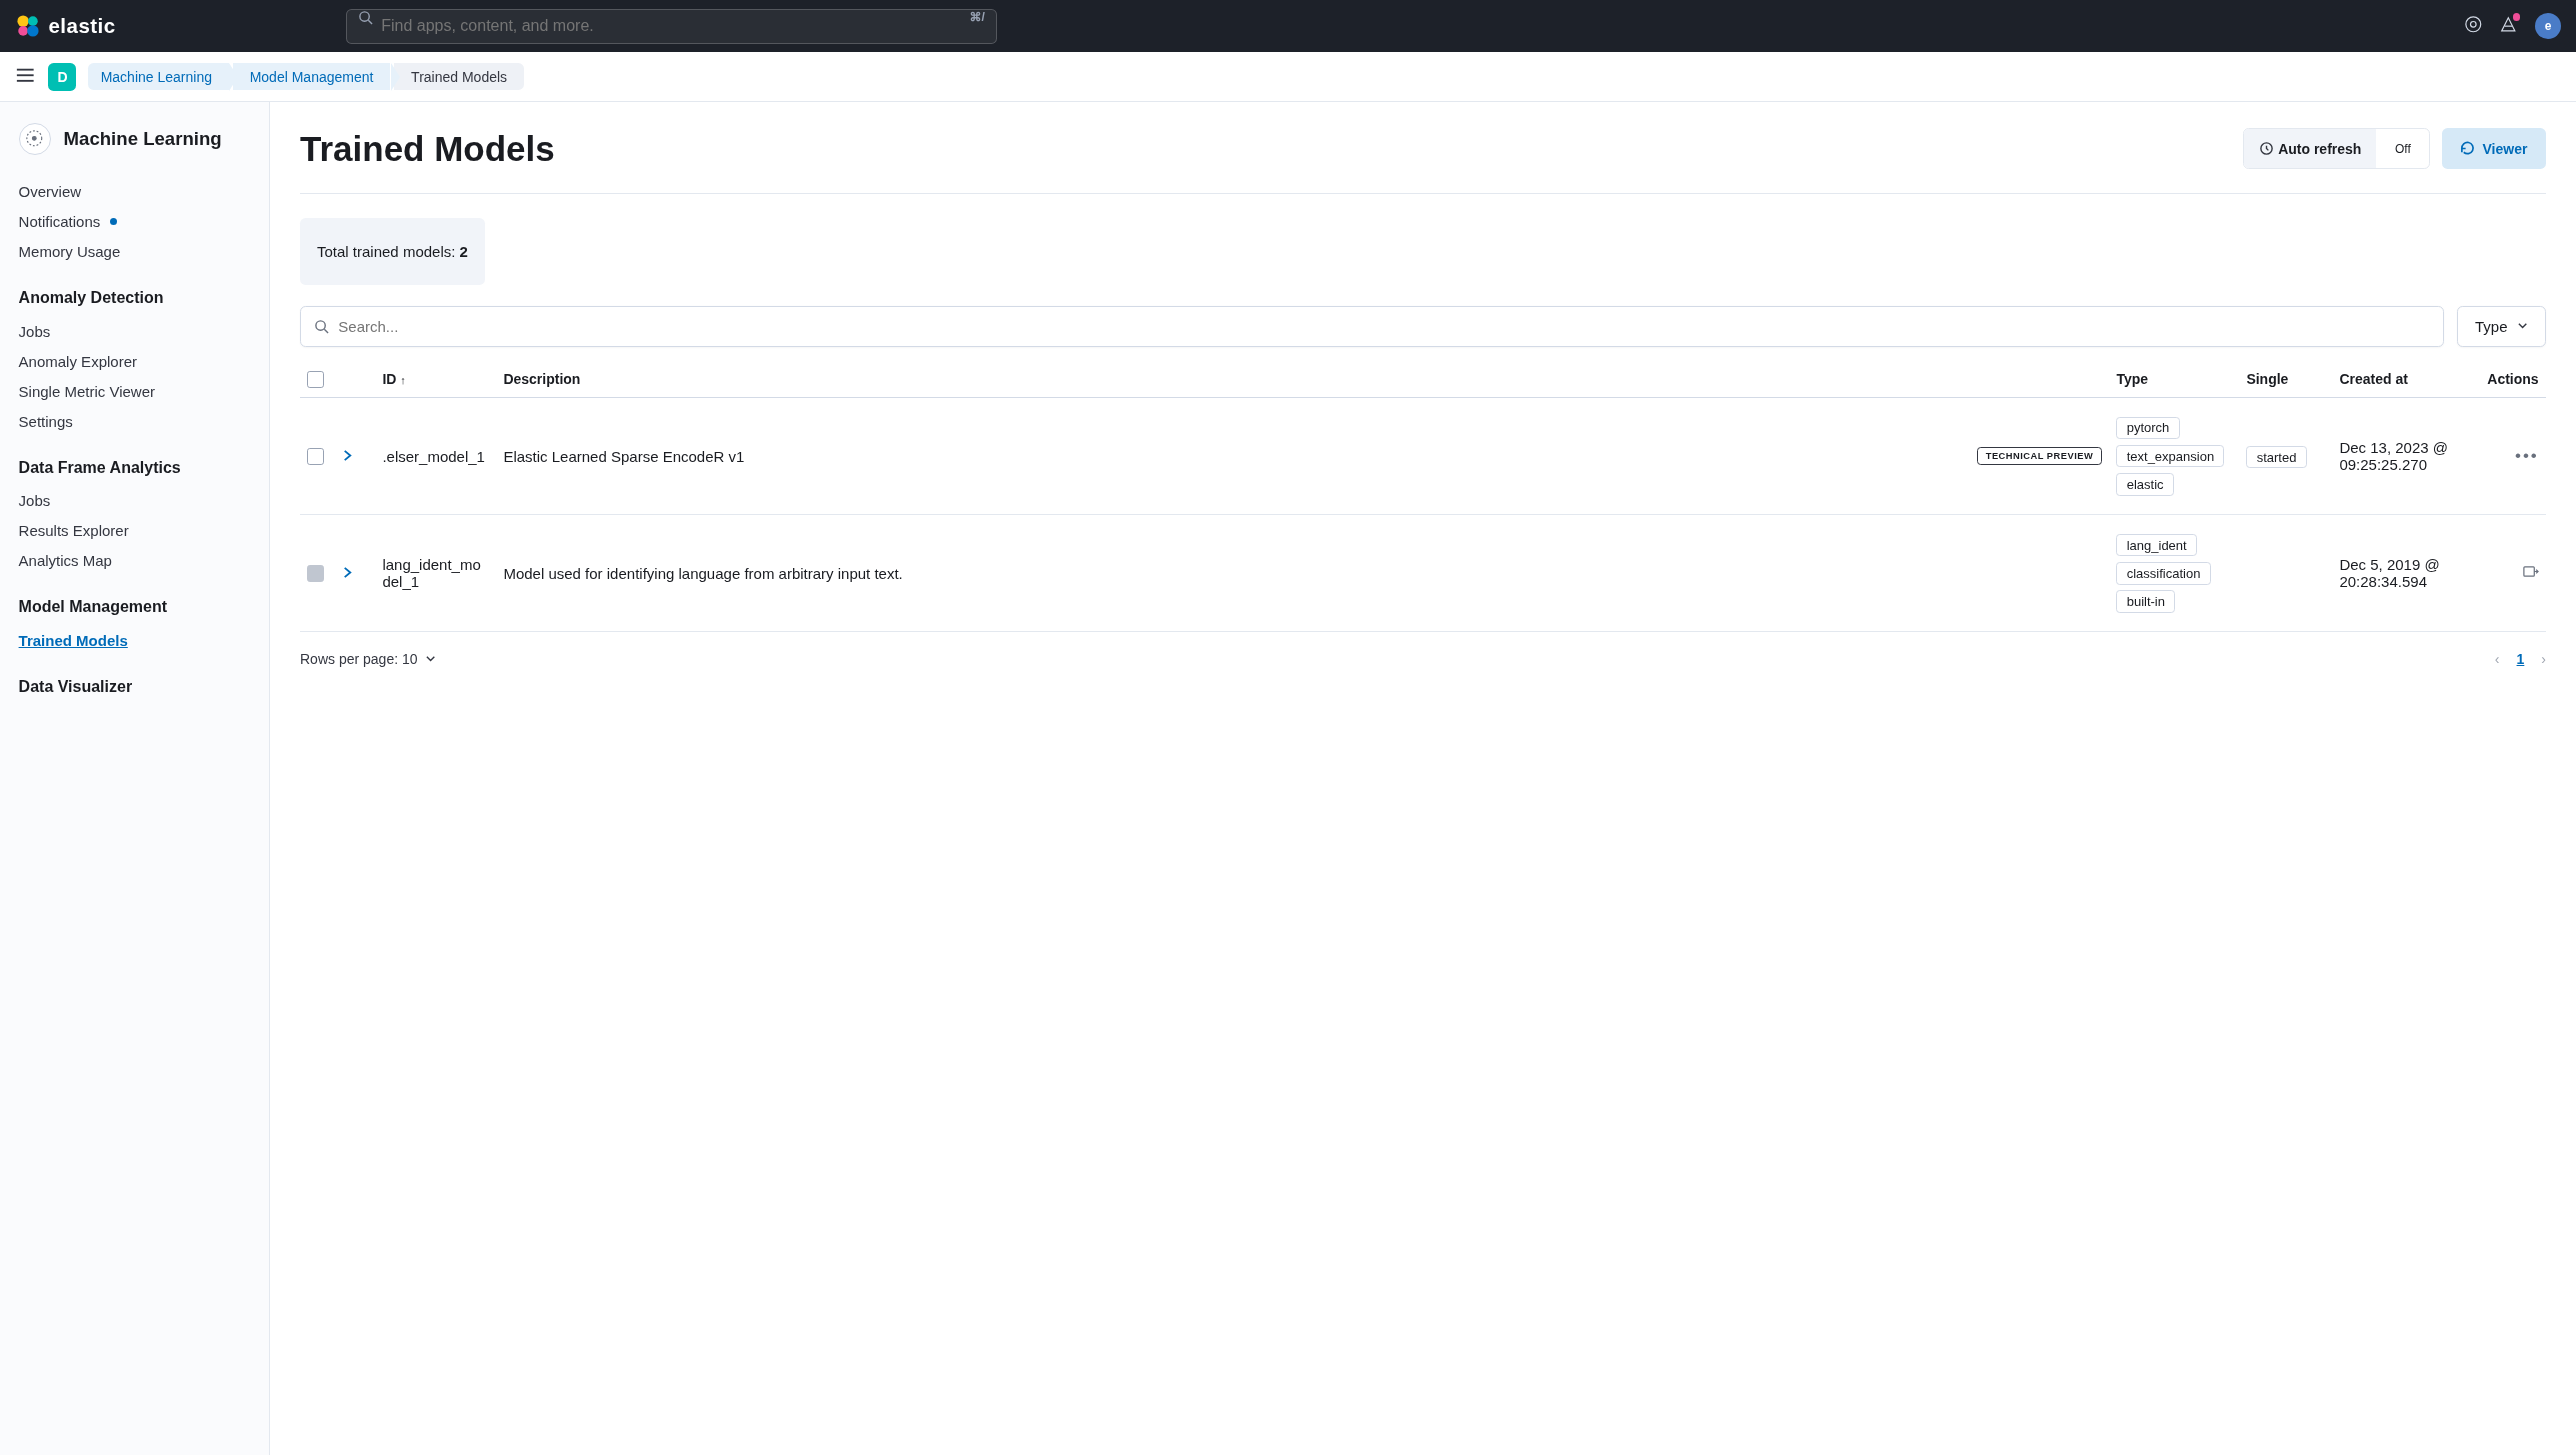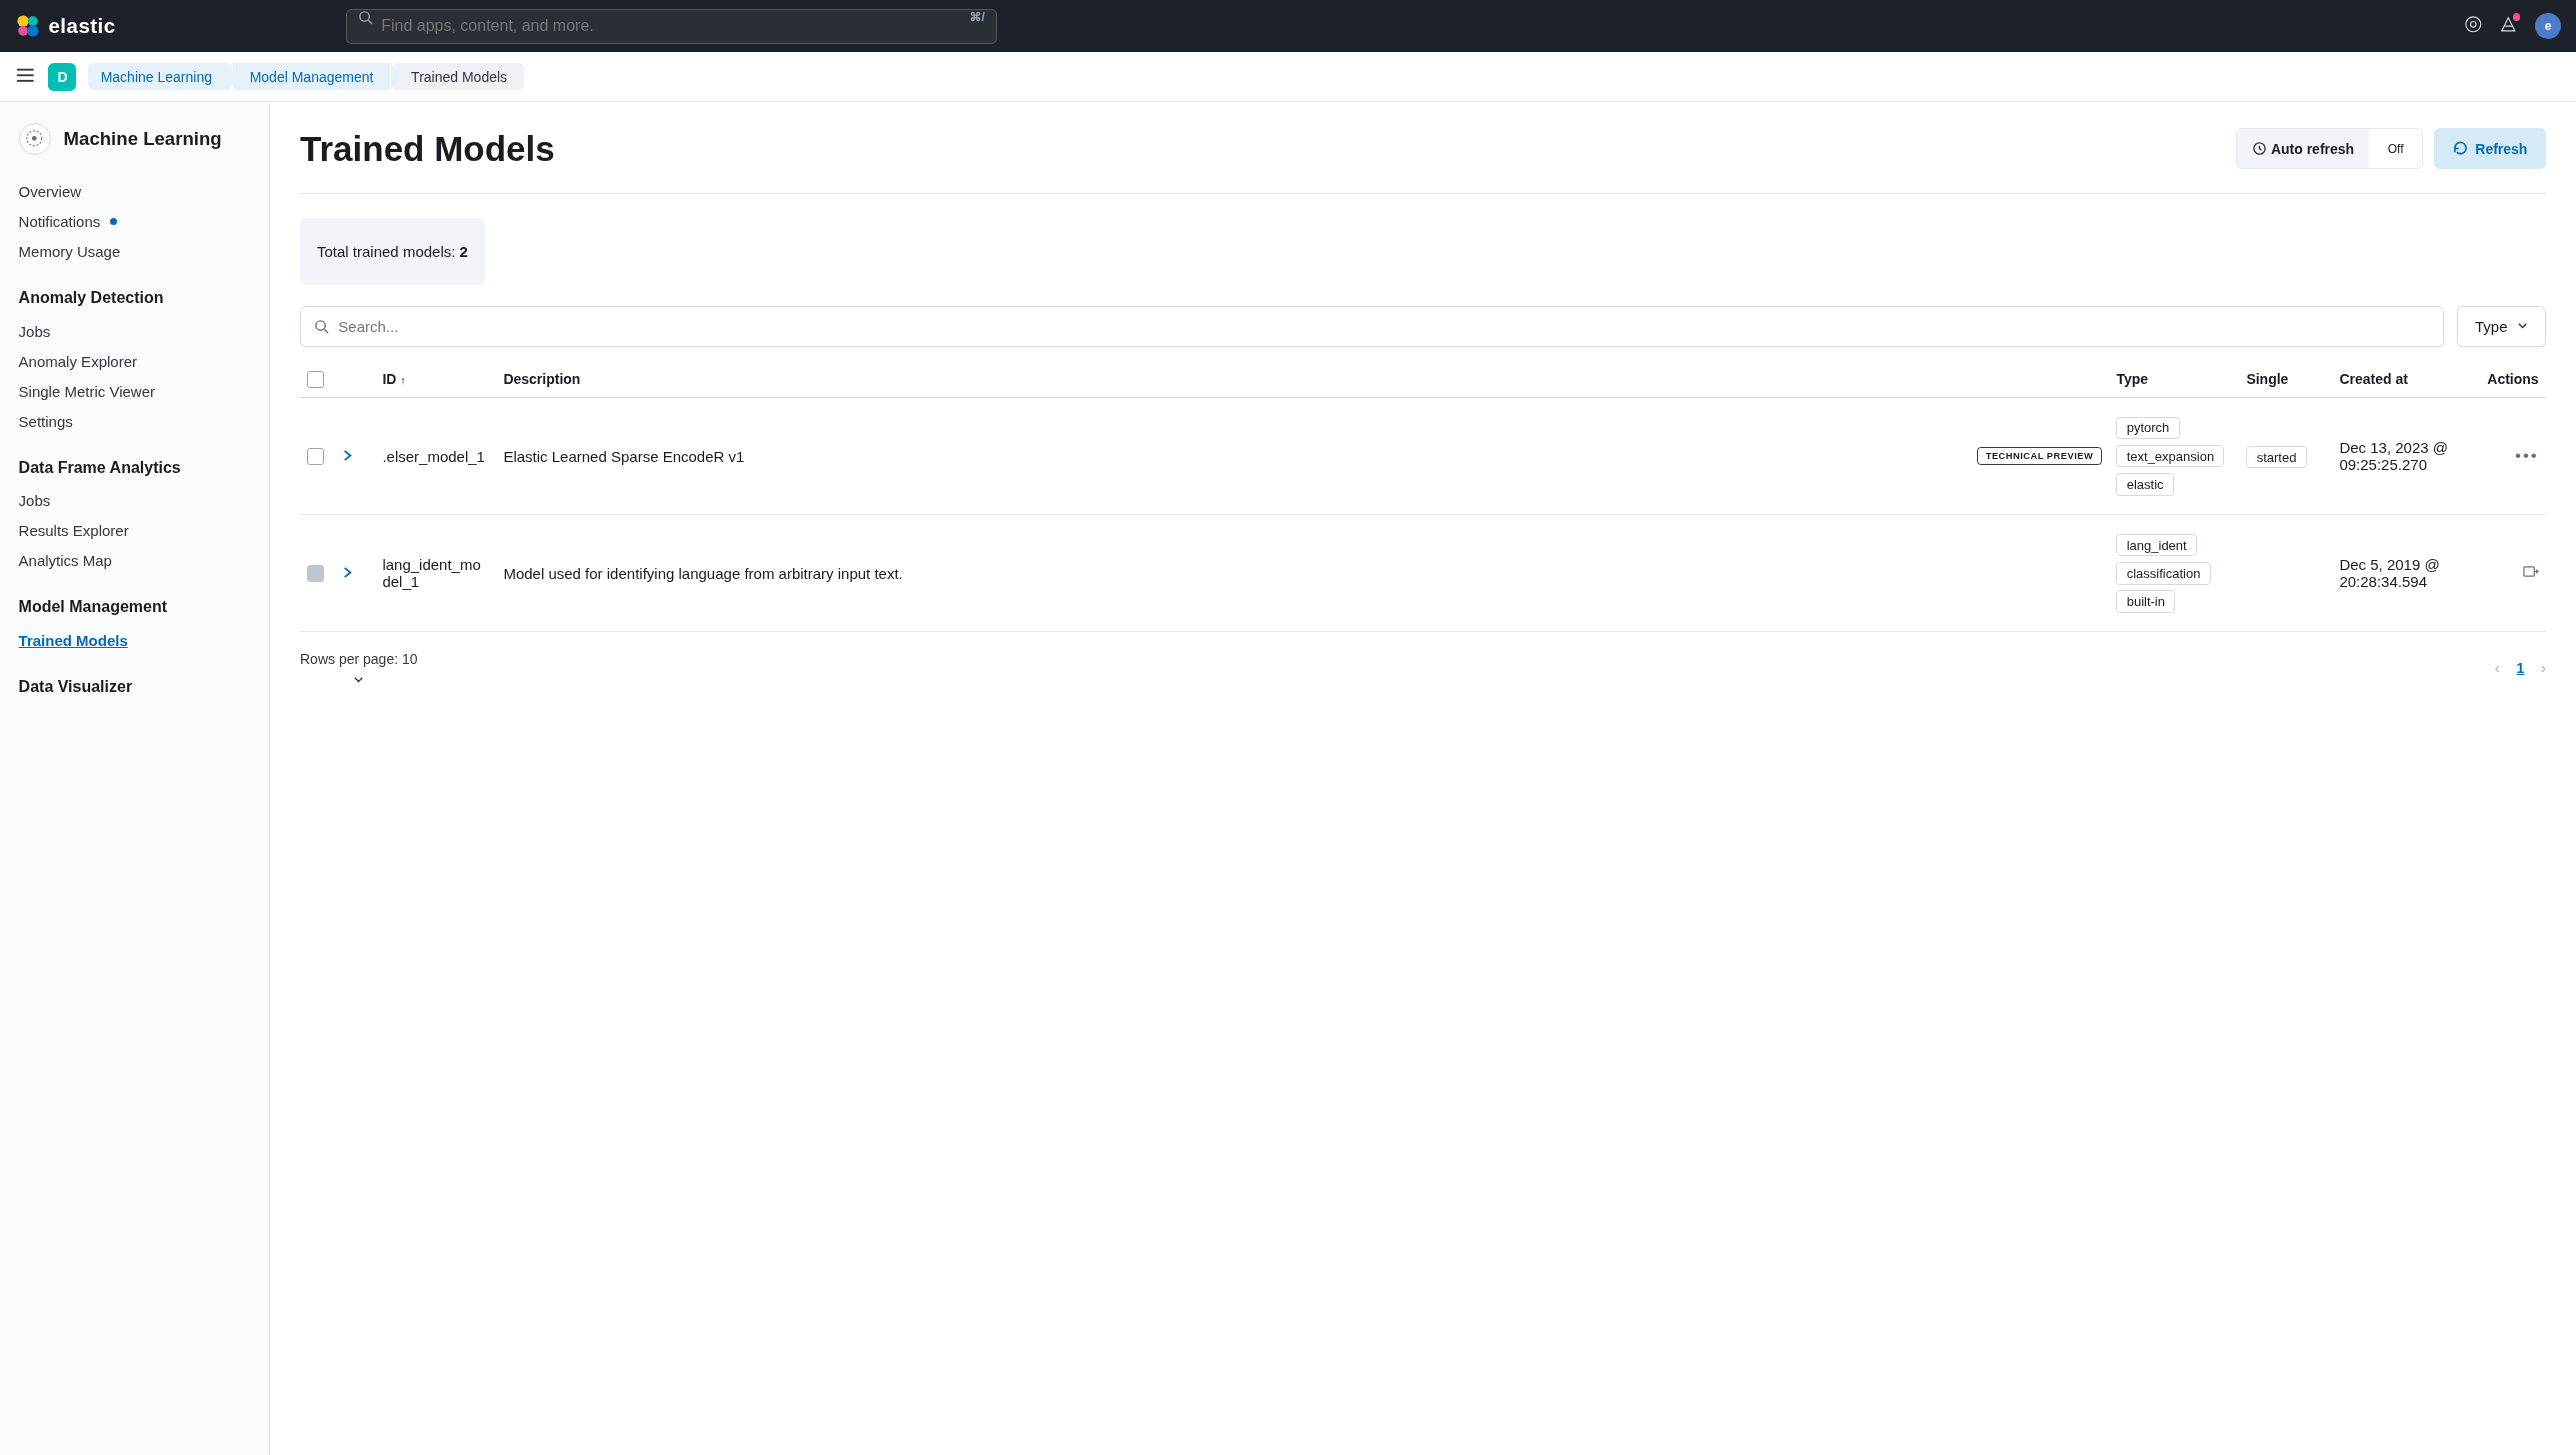--- a/index.html
+++ b/index.html
@@ -57,21 +57,21 @@
 tbody td { padding: 18.6px 7.4px; vertical-align: middle; font-size: 15px; }
 .checkbox { width: 17px; height: 17px; border: 0.9px solid #98a2b3; border-radius: 2.8px; background: #fff; }
 .checkbox.gray { background: #c0c6d0; border-color: #c0c6d0; }
 .expand { color: #006bb8; cursor: pointer; }
 .tech-badge { border: 0.9px solid #343741; border-radius: 3.7px; padding: 2.8px 7.4px; font-size: 9.3px; font-weight: 700; letter-spacing: 0.5px; margin-left: 9.3px; white-space: nowrap; }
 .tags { display: flex; flex-wrap: wrap; gap: 5.6px; }
 .tag { border: 0.9px solid #d3dae6; border-radius: 3.7px; padding: 2.8px 9.3px; font-size: 13px; background: #fff; }
 .actions-cell { text-align: right; }
 .dots { color: #69707d; cursor: pointer; font-size: 17px; letter-spacing: 1.9px; }
 .pager-row { display: flex; justify-content: space-between; align-items: center; margin-top: 18.6px; font-size: 14px; }
-.rows-pp { display: flex; align-items: center; gap: 7.4px; cursor: pointer; color: #343741; flex-direction: column; }
+.rows-pp { display: flex; align-items: center; gap: 7.4px; cursor: pointer; color: #343741; }
 .pager { display: flex; align-items: center; gap: 17px; }
 .pager .page-num { color: #006bb8; font-weight: 700; text-decoration: underline; }
 .pager .arrow { color: #a0a6b1; cursor: pointer; }
 .desc-wrap { display: flex; align-items: center; gap: 3.7px; justify-content: space-between; }
 .id-col { width: 121px; }
 .sort-arrow { font-size: 11.2px; }
 .row-container { position: relative; }
 </style>
 </head>
 <body>
@@ -183,21 +183,21 @@
               </svg>
             <span>Auto refresh</span>
           </span>
           <span class="auto-value">Off</span>
         </div>
         <button class="refresh-btn">
           <svg width="15" height="15" viewBox="0 0 16 16" fill="none" stroke="currentColor" stroke-width="1.8">
               <path d="M2 8 A6 6 0 1 1 4 12"></path>
               <path d="M2 12 L2 8 L6 8"></path>
             </svg>
-          <span>Refresh</span>
+          <span>Viewer</span>
         </button>
       </div>
     </div>
 
     <div class="count-badge">
       <span>Total trained models: </span><span class="count-num">2</span>
     </div>
 
     <div class="filter-row">
       <div class="filter-search">

